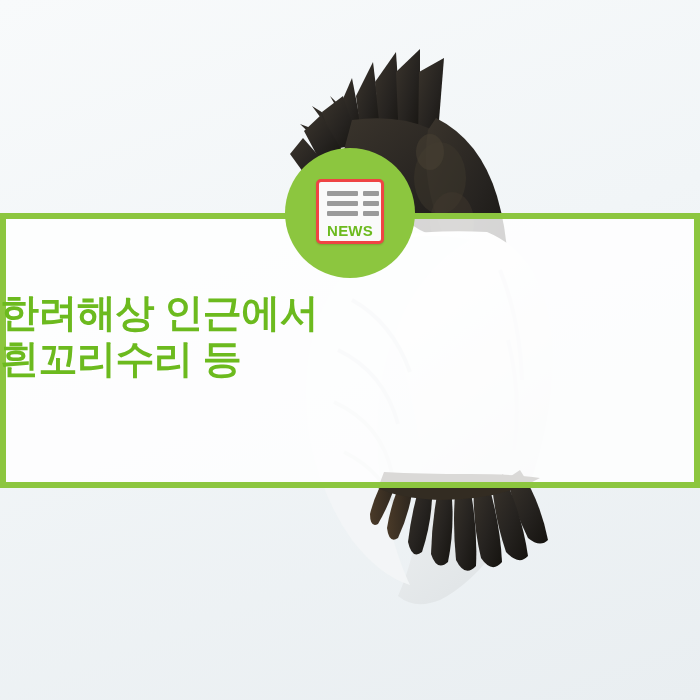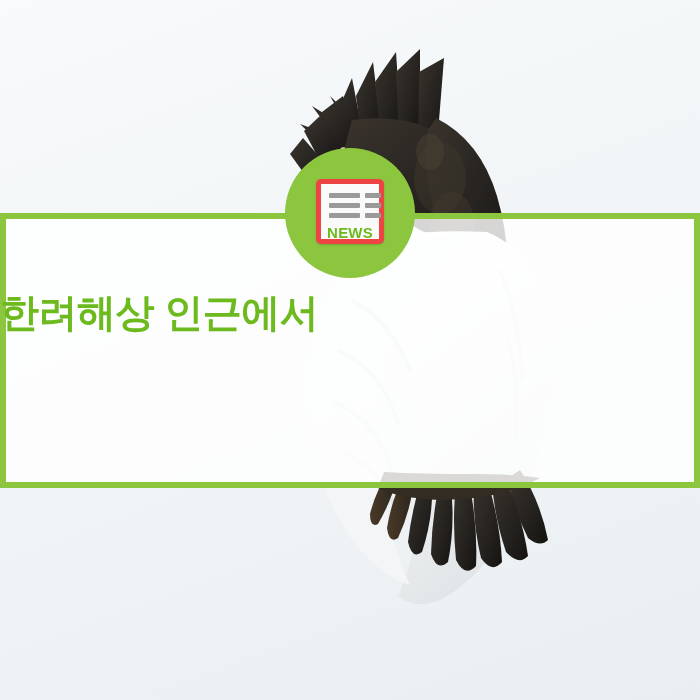--- a/index.html
+++ b/index.html
@@ -93,21 +93,21 @@
     border-radius: 50%;
     background: #8cc63f;
   }
   #news-icon-card {
     position: absolute;
     left: 31px;
     top: 31px;
     width: 68px;
     height: 65px;
     background: #fafafa;
-    border: 5px solid #ef4444;
+    border: 3px solid #ef4444;
     border-radius: 5px;
     box-shadow: 0 1px 2px rgba(0,0,0,0.16);
     box-sizing: border-box;
   }
   .bar-rows {
     position: absolute;
     left: 8px;
     top: 9px;
     width: 52px;
   }
@@ -200,20 +200,21 @@
       </g>
     </svg>
   </div>
 
   <div id="frame-panel"></div>
   <div id="frame-side-left"></div>
   <div id="frame-side-right"></div>
 
   <div id="headline">
     <span class="line">한려해상 인근에서</span>
+    <span class="line">흰꼬리수리 등</span>
   </div>
 
   <div id="news-badge">
     <div id="news-icon-card">
       <div class="bar-rows">
         <div class="bar-row">
           <div class="bar-long"></div>
           <div class="bar-short"></div>
         </div>
         <div class="bar-row">

